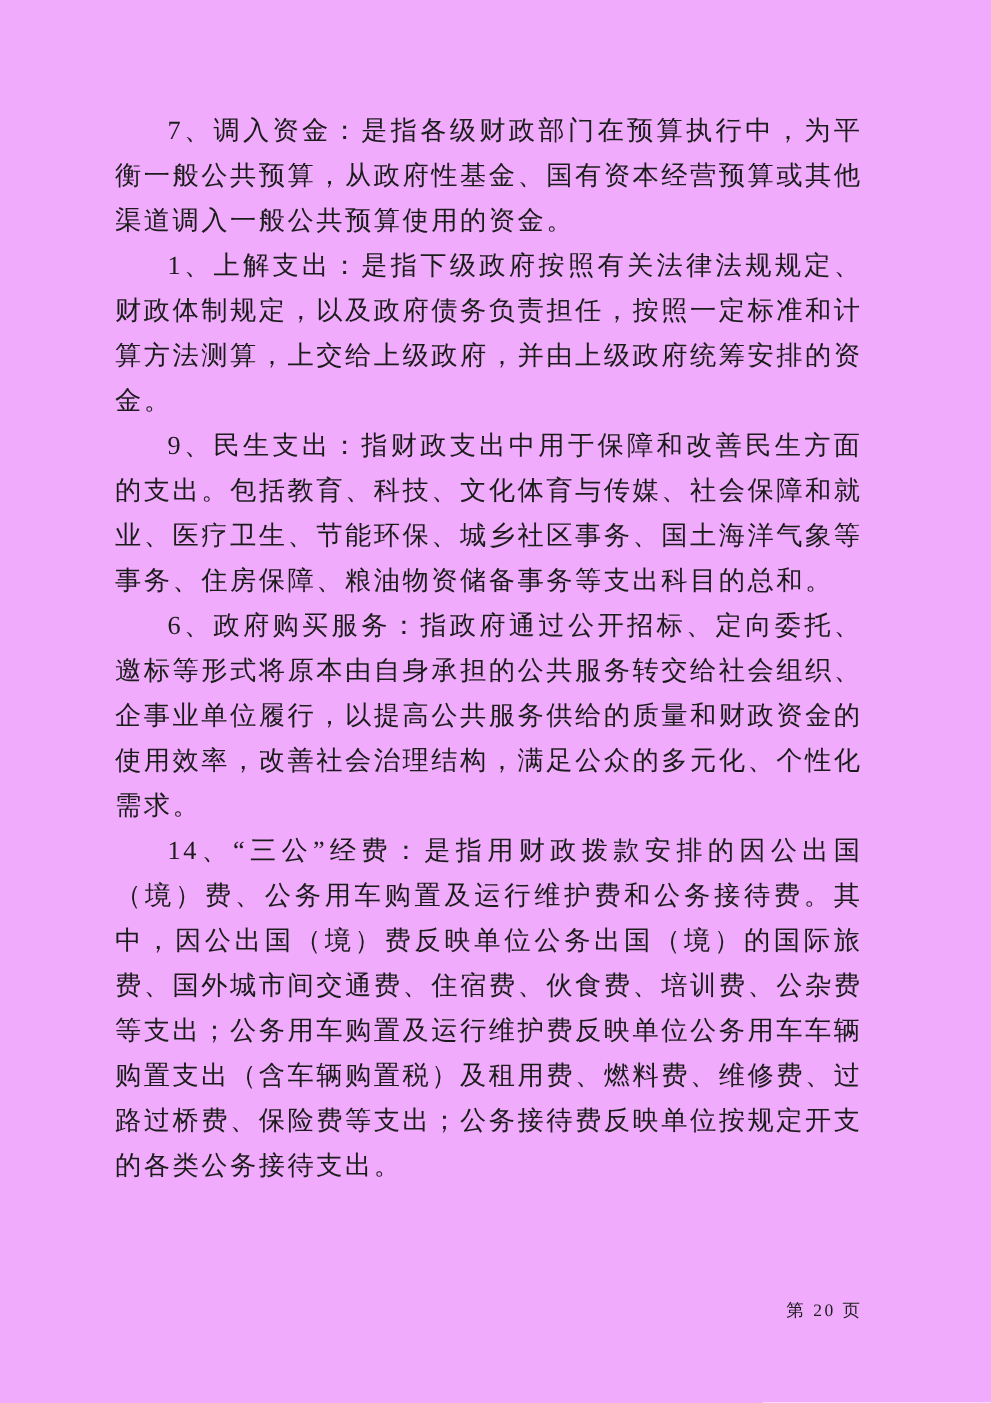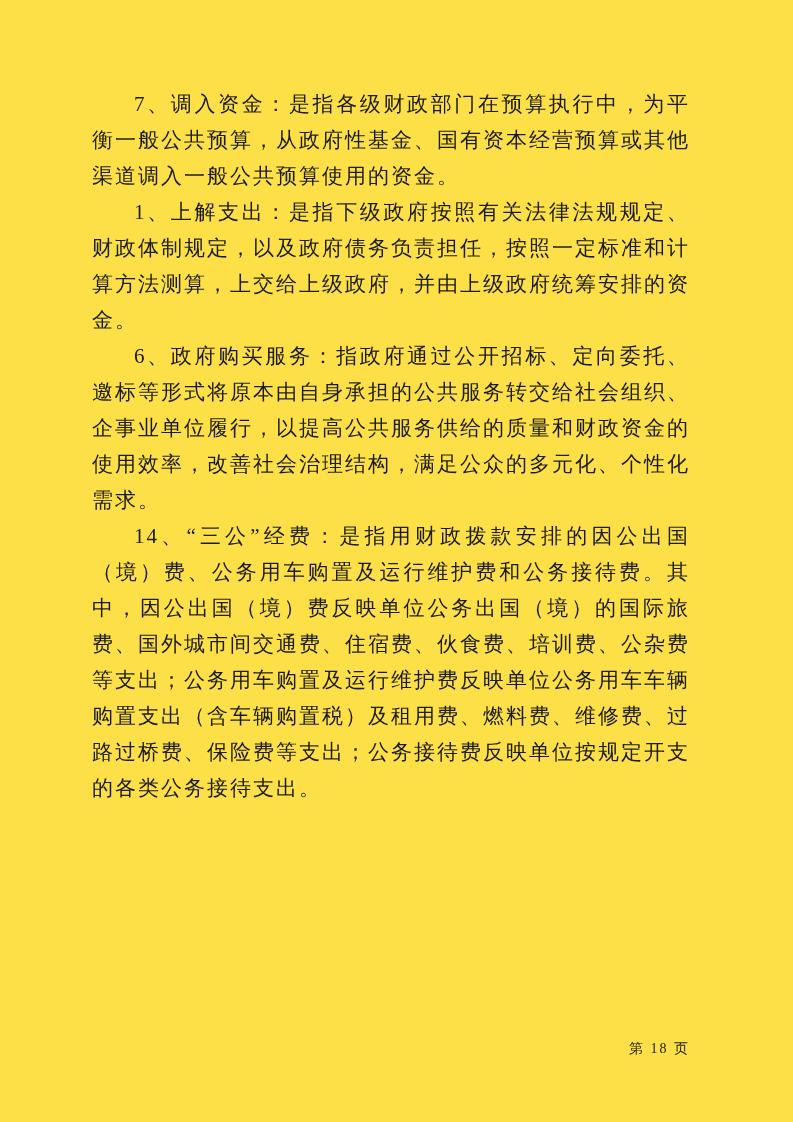--- a/index.html
+++ b/index.html
@@ -4,21 +4,21 @@
 <style>
   html, body {
     margin: 0;
     padding: 0;
     background: #ffffff;
   }
   .page {
     position: relative;
     width: 793px;
     height: 1122px;
-    background: #fde047;
+    background: #f0abfc;
     overflow: hidden;
     font-family: "Liberation Serif", "DejaVu Serif", serif;
     color: #1b1b1b;
   }
   .content {
     position: absolute;
     left: 92px;
     top: 86px;
     width: 598px;
     font-size: 21px;
@@ -41,18 +41,19 @@
     color: #1b1b1b;
   }
 </style>
 </head>
 <body>
 
 <div class="page">
   <div class="content">
     <p>7、调入资金：是指各级财政部门在预算执行中，为平衡一般公共预算，从政府性基金、国有资本经营预算或其他渠道调入一般公共预算使用的资金。</p>
     <p>1、上解支出：是指下级政府按照有关法律法规规定、财政体制规定，以及政府债务负责担任，按照一定标准和计算方法测算，上交给上级政府，并由上级政府统筹安排的资金。</p>
+    <p>9、民生支出：指财政支出中用于保障和改善民生方面的支出。包括教育、科技、文化体育与传媒、社会保障和就业、医疗卫生、节能环保、城乡社区事务、国土海洋气象等事务、住房保障、粮油物资储备事务等支出科目的总和。</p>
     <p>6、政府购买服务：指政府通过公开招标、定向委托、邀标等形式将原本由自身承担的公共服务转交给社会组织、企事业单位履行，以提高公共服务供给的质量和财政资金的使用效率，改善社会治理结构，满足公众的多元化、个性化需求。</p>
     <p>14、“三公”经费：是指用财政拨款安排的因公出国（境）费、公务用车购置及运行维护费和公务接待费。其中，因公出国（境）费反映单位公务出国（境）的国际旅费、国外城市间交通费、住宿费、伙食费、培训费、公杂费等支出；公务用车购置及运行维护费反映单位公务用车车辆购置支出（含车辆购置税）及租用费、燃料费、维修费、过路过桥费、保险费等支出；公务接待费反映单位按规定开支的各类公务接待支出。</p>
   </div>
 
-  <div class="footer">第 18 页</div>
+  <div class="footer">第 20 页</div>
 </div>
 
 </body></html>

